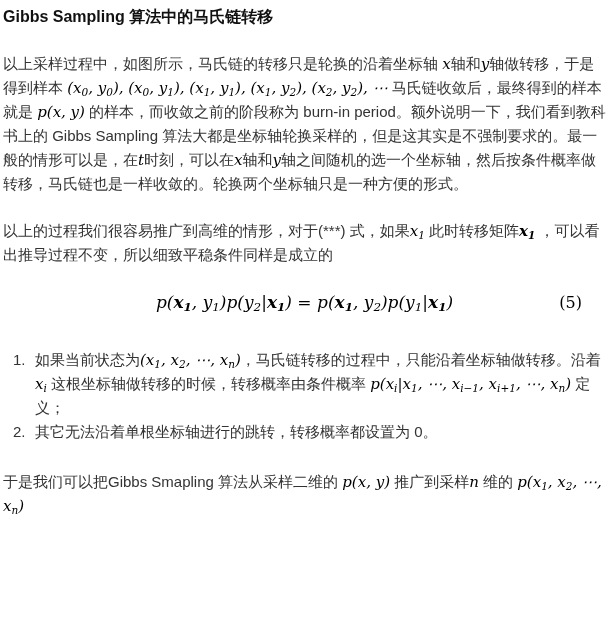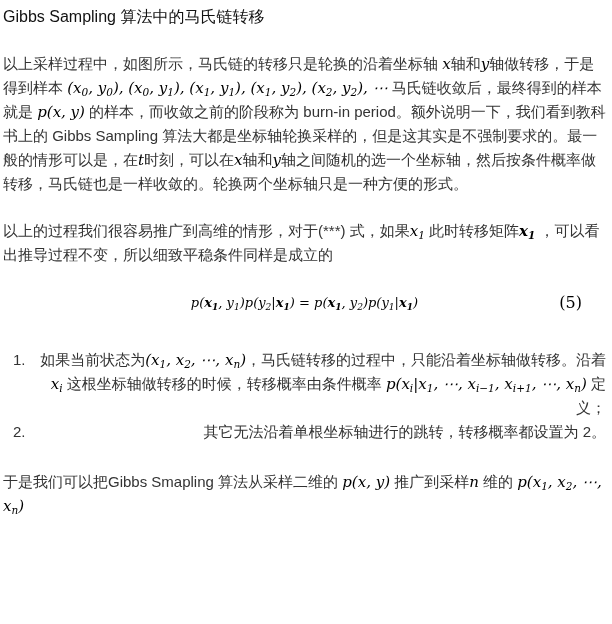--- a/index.html
+++ b/index.html
@@ -12,21 +12,21 @@
     background: var(--background, #ffffff);
     color: var(--text, #333333);
     font-family: "Liberation Sans", "DejaVu Sans", sans-serif;
     font-size: 15px;
     line-height: 24px;
     padding: 7px 6px 0 3px;
   }
   .title {
     font-size: 16px;
     line-height: 20px;
-    font-weight: normal;
+    font-weight: bold;
     color: var(--heading, #111111);
     margin: 0 0 25px 0;
   }
   .para { margin: 0 0 23px 0; }
   .para:last-child { margin-bottom: 17px; }
 
   .math {
     font-family: "DejaVu Serif", "Liberation Serif", serif;
     font-style: italic;
     color: var(--math, #000000);
@@ -37,36 +37,36 @@
     vertical-align: -0.28em;
     font-style: inherit;
   }
   .math b { font-weight: bold; }
 
   .equation-row {
     position: relative;
     text-align: center;
     margin: 2px 0 33px 0;
   }
-  .eq { font-size: 13px; }
+  .eq { font-size: 17px; }
   .eq-num {
     position: absolute;
     right: 24px;
     top: 50%;
     transform: translateY(-50%);
     font-family: "DejaVu Serif", "Liberation Serif", serif;
     font-style: normal;
     font-size: 16px;
     color: var(--math, #000000);
   }
 
   .olist { margin: 0 0 26px 0; padding-left: 10px; }
   .li { display: flex; align-items: flex-start; }
   .li .marker { flex: 0 0 22px; width: 22px; }
-  .li .li-body { flex: 1 1 auto; text-align: right; }
+  .li .li-body { flex: 1 1 auto; }
 </style>
 </head>
 <body>
 
 <div class="page">
 
   <h1 class="title">Gibbs Sampling 算法中的马氏链转移</h1>
 
   <p class="para"><span>以上采样过程中，如图所示，马氏链的转移只是轮换的沿着坐标轴 </span><span class="math">x</span><span>轴和</span><span class="math">y</span><span>轴做转移，于是得到样本 </span><span class="math">(x<sub>0</sub>, y<sub>0</sub>), (x<sub>0</sub>, y<sub>1</sub>), (x<sub>1</sub>, y<sub>1</sub>), (x<sub>1</sub>, y<sub>2</sub>), (x<sub>2</sub>, y<sub>2</sub>), ⋯</span><span> 马氏链收敛后，最终得到的样本就是 </span><span class="math">p(x, y)</span><span> 的样本，而收敛之前的阶段称为 burn-in period。额外说明一下，我们看到教科书上的 Gibbs Sampling 算法大都是坐标轴轮换采样的，但是这其实是不强制要求的。最一般的情形可以是，在</span><span class="math">t</span><span>时刻，可以在</span><span class="math">x</span><span>轴和</span><span class="math">y</span><span>轴之间随机的选一个坐标轴，然后按条件概率做转移，马氏链也是一样收敛的。轮换两个坐标轴只是一种方便的形式。</span></p>
 
@@ -78,19 +78,19 @@
   </div>
 
 
   <div class="olist">
     <div class="li">
       <span class="marker">1.</span>
       <span class="li-body"><span>如果当前状态为</span><span class="math">(x<sub>1</sub>, x<sub>2</sub>, ⋯, x<sub>n</sub>)</span><span>，马氏链转移的过程中，只能沿着坐标轴做转移。沿着 </span><span class="math">x<sub>i</sub></span><span> 这根坐标轴做转移的时候，转移概率由条件概率 </span><span class="math">p(x<sub>i</sub>|x<sub>1</sub>, ⋯, x<sub>i−1</sub>, x<sub>i+1</sub>, ⋯, x<sub>n</sub>)</span><span> 定义；</span></span>
     </div>
     <div class="li">
       <span class="marker">2.</span>
-      <span class="li-body"><span>其它无法沿着单根坐标轴进行的跳转，转移概率都设置为 2。</span></span>
+      <span class="li-body"><span>其它无法沿着单根坐标轴进行的跳转，转移概率都设置为 0。</span></span>
     </div>
   </div>
 
   <p class="para"><span>于是我们可以把Gibbs Smapling 算法从采样二维的 </span><span class="math">p(x, y)</span><span> 推广到采样</span><span class="math">n</span><span> 维的 </span><span class="math">p(x<sub>1</sub>, x<sub>2</sub>, ⋯, x<sub>n</sub>)</span></p>
 
 </div>
 
 </body></html>

